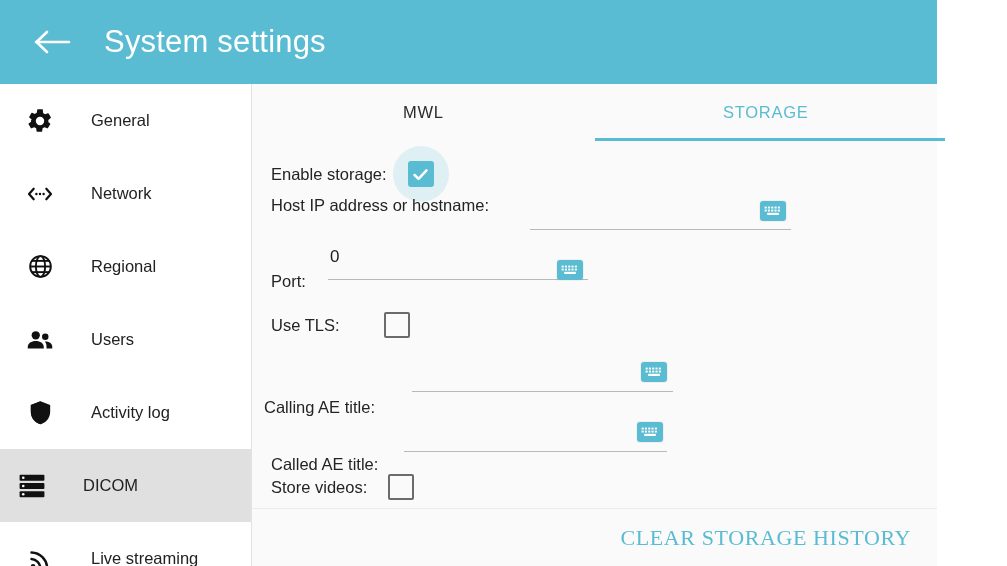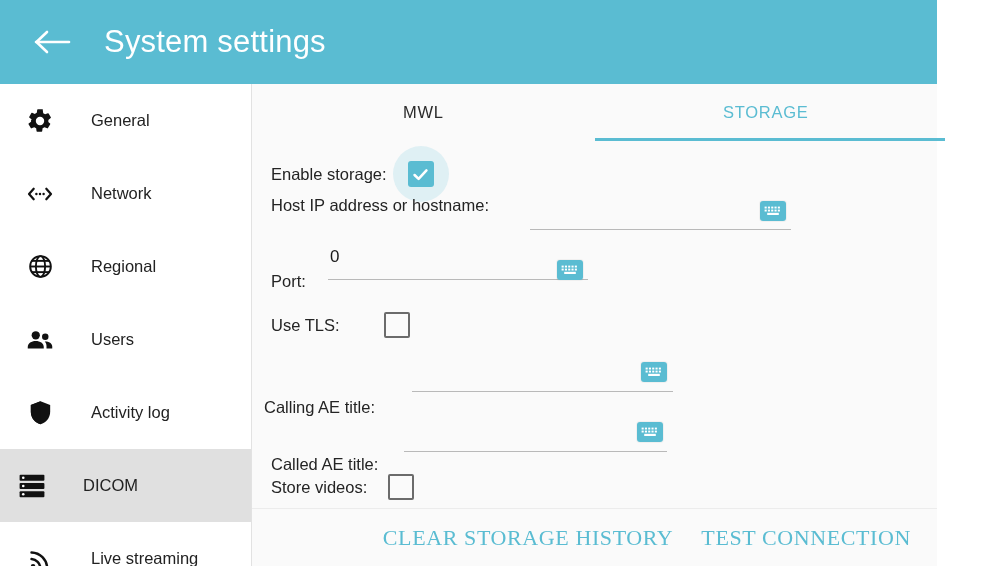--- a/index.html
+++ b/index.html
@@ -446,18 +446,17 @@
           <span class="field-label">Store videos:</span>
           <span class="cb-wrap" style="margin-left:6px;">
             <span class="cb-box unchecked"></span>
           </span>
         </div>
 
       </div>
 
       <div class="actionbar">
         <button class="action-btn">CLEAR STORAGE HISTORY</button>
-        <button class="action-btn">TEST CONNECTION</button>
       </div>
 
     </section>
   </div>
 </div>
 
 </body></html>

